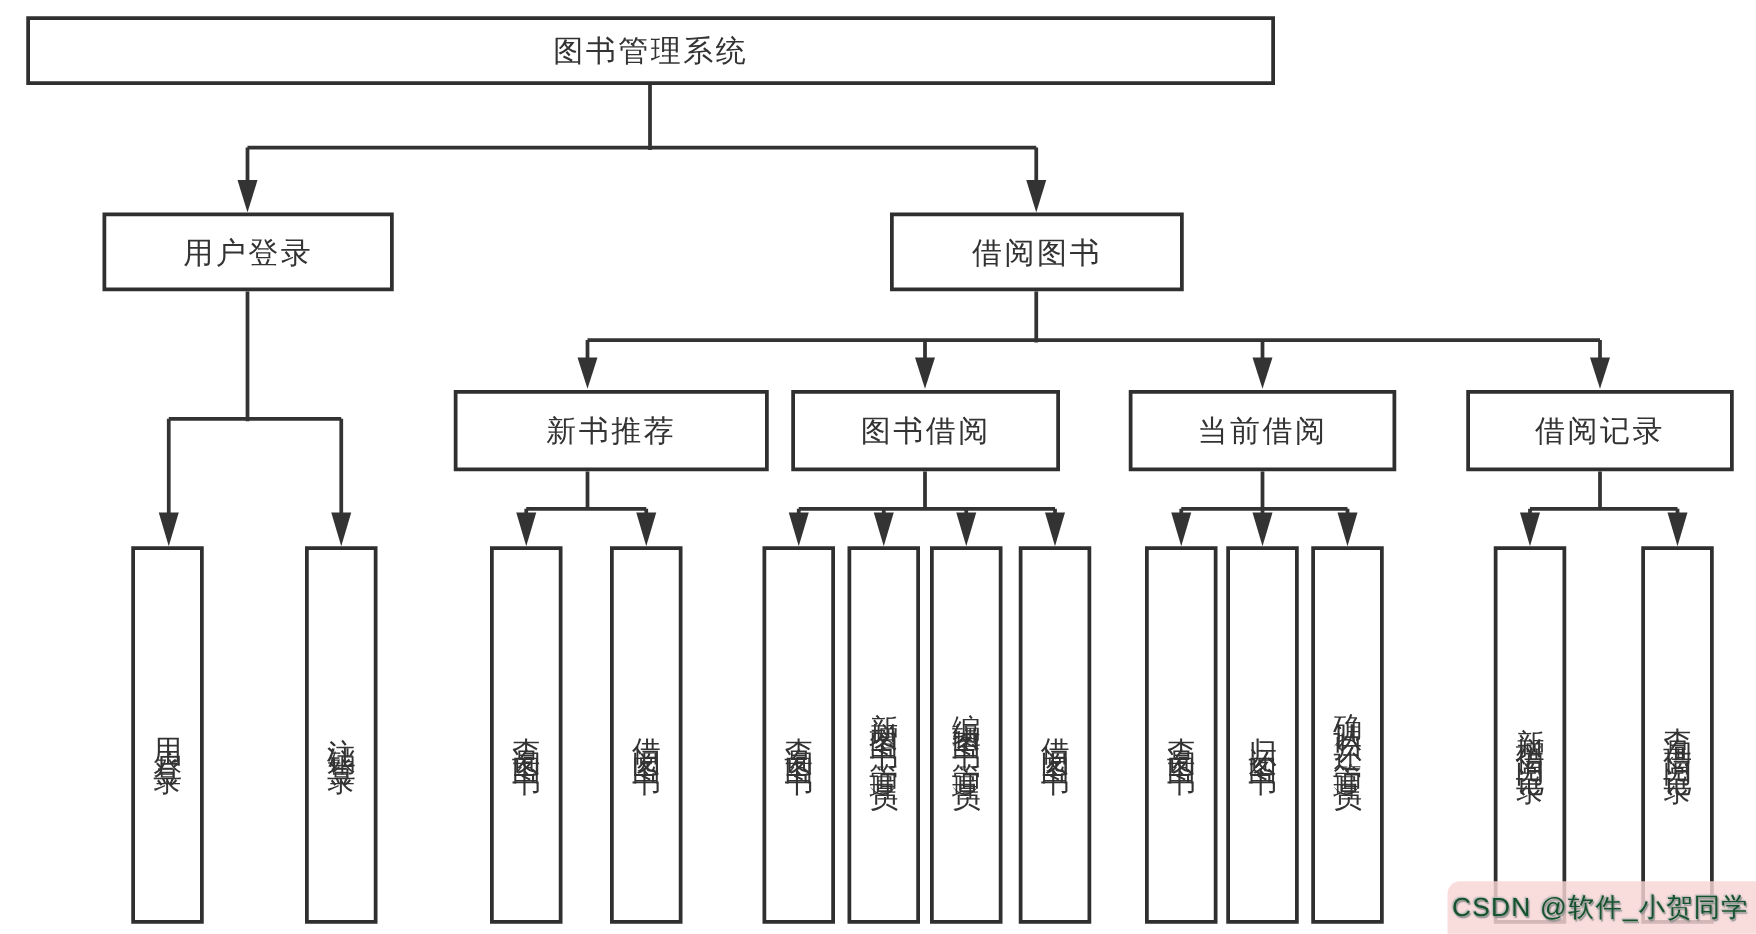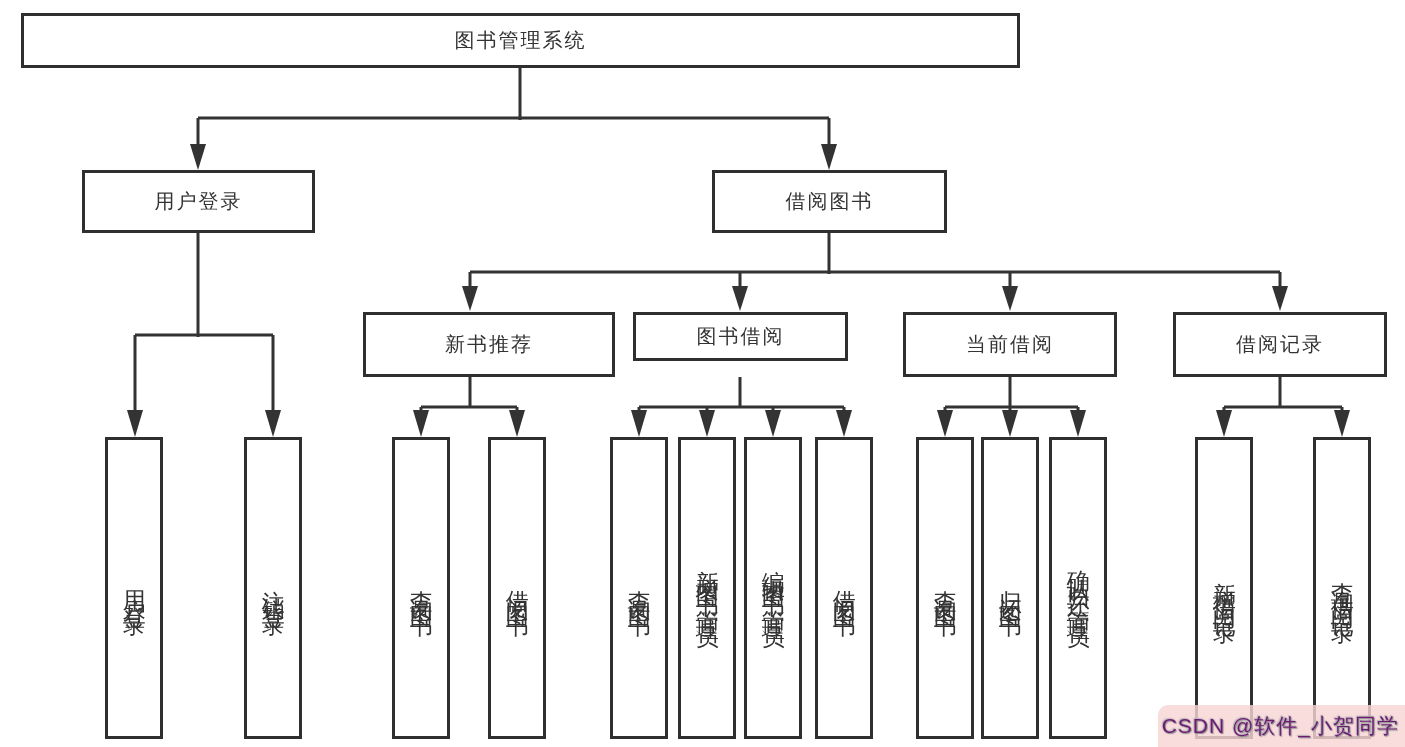--- a/index.html
+++ b/index.html
@@ -29,21 +29,21 @@
     position: absolute;
     box-sizing: border-box;
     border: 3px solid #2f2f2f;
     background: #ffffff;
     display: flex;
     align-items: center;
     justify-content: center;
     color: #333333;
   }
   .hlabel {
-    font-size: 20px;
+    font-size: 24px;
     color: #333333;
     letter-spacing: 2px;
     white-space: nowrap;
   }
   .leaf {
     top: 437px;
     width: 58px;
     height: 302px;
   }
   .vlabel {
@@ -64,21 +64,21 @@
     background: rgba(248, 213, 213, 0.82);
     border-top-left-radius: 10px;
     display: flex;
     align-items: center;
     justify-content: flex-end;
     padding-right: 6px;
     box-sizing: border-box;
   }
   .watermark-text {
     font-size: 21px;
-    color: #701a75;
+    color: #14532d;
     letter-spacing: 1px;
     white-space: nowrap;
     text-shadow: 1px 1px 1px #8f8f8f, -1px -1px 1px #b9b9b9, 0 0 2px #a5a5a5;
   }
 </style>
 </head>
 <body>
 
 <div id="canvas">
 
@@ -147,21 +147,21 @@
   <div class="node" style="left:82px;top:170px;width:233px;height:63px">
     <span class="hlabel">用户登录</span>
   </div>
   <div class="node" style="left:712px;top:170px;width:235px;height:63px">
     <span class="hlabel">借阅图书</span>
   </div>
 
   <div class="node" style="left:363px;top:312px;width:252px;height:65px">
     <span class="hlabel">新书推荐</span>
   </div>
-  <div class="node" style="left:633px;top:312px;width:215px;height:49px">
+  <div class="node" style="left:633px;top:312px;width:215px;height:65px">
     <span class="hlabel">图书借阅</span>
   </div>
   <div class="node" style="left:903px;top:312px;width:214px;height:65px">
     <span class="hlabel">当前借阅</span>
   </div>
   <div class="node" style="left:1173px;top:312px;width:214px;height:65px">
     <span class="hlabel">借阅记录</span>
   </div>
 
   <div class="node leaf" style="left:105px">

